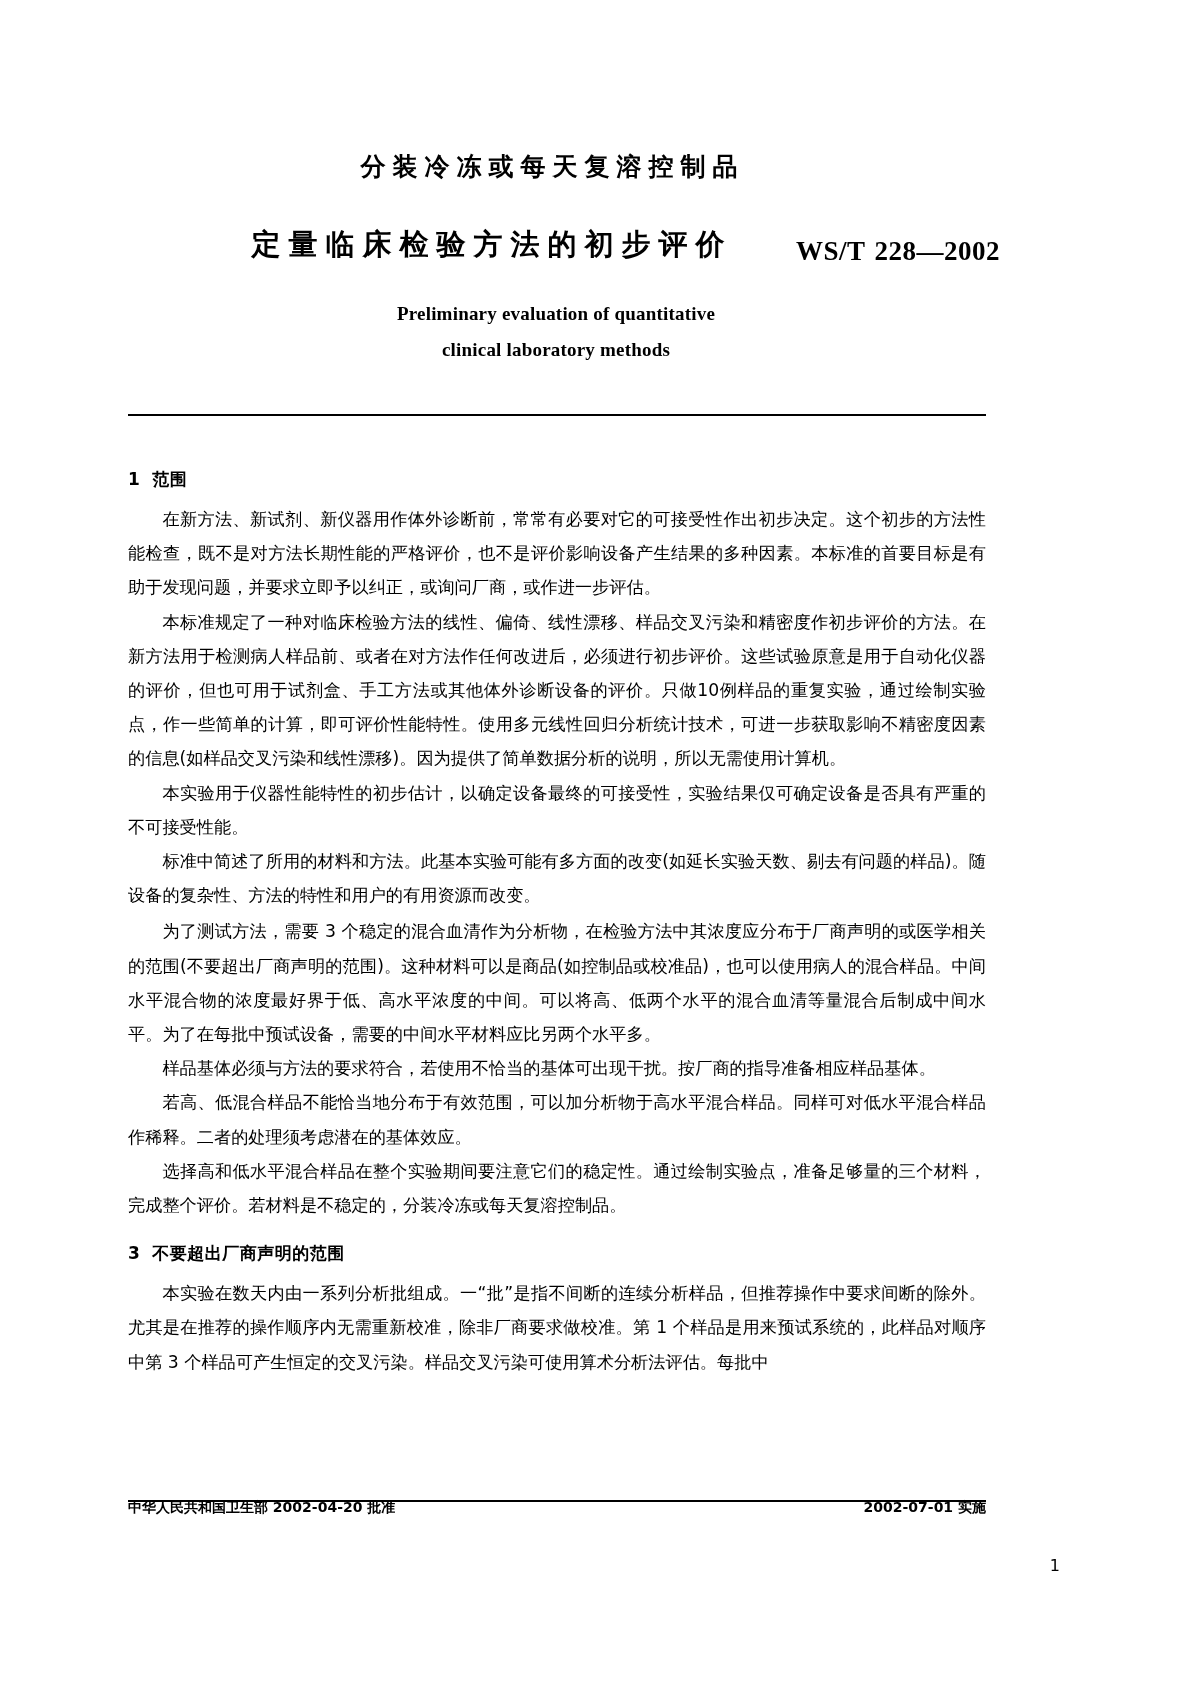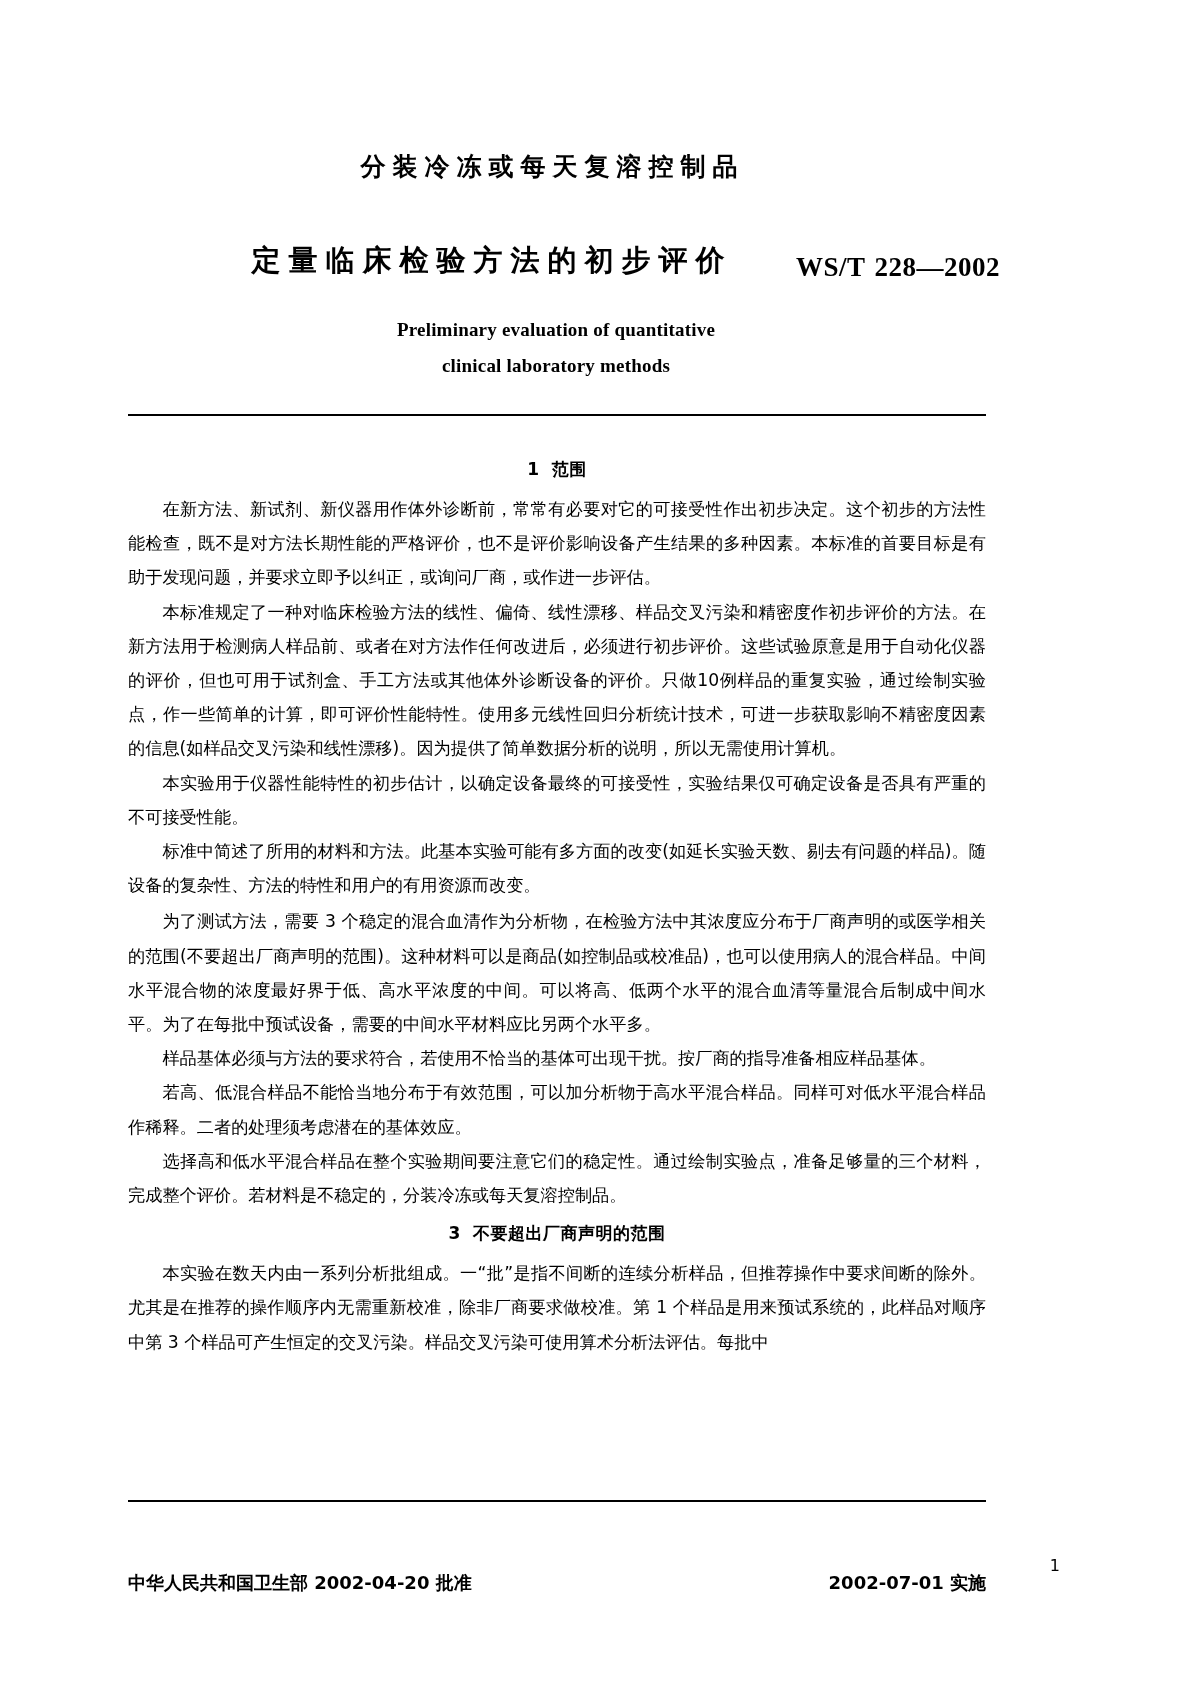--- a/index.html
+++ b/index.html
@@ -33,21 +33,21 @@
   .std-org {
     font-family: "DejaVu Sans", "Liberation Sans", sans-serif;
     font-weight: bold;
     font-size: 25px;
     letter-spacing: 7px;
     line-height: 34px;
     margin-left: -7px;
   }
   .title-row {
     position: relative;
-    margin-top: 56px;
+    margin-top: 40px;
     height: 46px;
   }
   .doc-title {
     font-family: "DejaVu Sans", "Liberation Sans", sans-serif;
     font-weight: bold;
     font-size: 29px;
     letter-spacing: 8px;
     line-height: 40px;
     text-align: center;
     padding-right: 120px;
@@ -89,21 +89,21 @@
   }
   h2.sec {
     font-family: "DejaVu Sans", "Liberation Sans", sans-serif;
     font-weight: bold;
     font-size: 17px;
     margin: 20px 0 8px 0;
     line-height: 30px;
     letter-spacing: 0.5px;
   }
   h2.sec .num { margin-right: 12px; }
-  h2.sec:first-child { margin-top: 6px; text-align: center; }
+  h2.sec:first-child { margin-top: 16px; }
   p.para {
     font-family: "DejaVu Sans", "Liberation Sans", sans-serif;
     font-size: 17.2px;
     line-height: 34.2px;
     margin: 0;
     text-indent: 2em;
     text-align: justify;
     text-justify: inter-ideograph;
     letter-spacing: 0px;
     word-break: break-all;
@@ -114,26 +114,26 @@
   .rule-bottom {
     position: absolute;
     left: 128px;
     top: 1500px;
     width: 858px;
     border-top: 2.2px solid #000;
   }
   .footer {
     position: absolute;
     left: 128px;
-    top: 1566px;
+    top: 1490px;
     width: 858px;
     height: 34px;
     font-family: "DejaVu Sans", "Liberation Sans", sans-serif;
     font-weight: bold;
-    font-size: 18px;
+    font-size: 14px;
     line-height: 34px;
   }
   .footer .left { position: absolute; left: 0; top: 0; white-space: nowrap; }
   .footer .right { position: absolute; right: 0; top: 0; white-space: nowrap; }
   .page-num {
     position: absolute;
     right: 131px;
     top: 1556px;
     font-family: "DejaVu Sans", "Liberation Sans", sans-serif;
     font-size: 16px;

